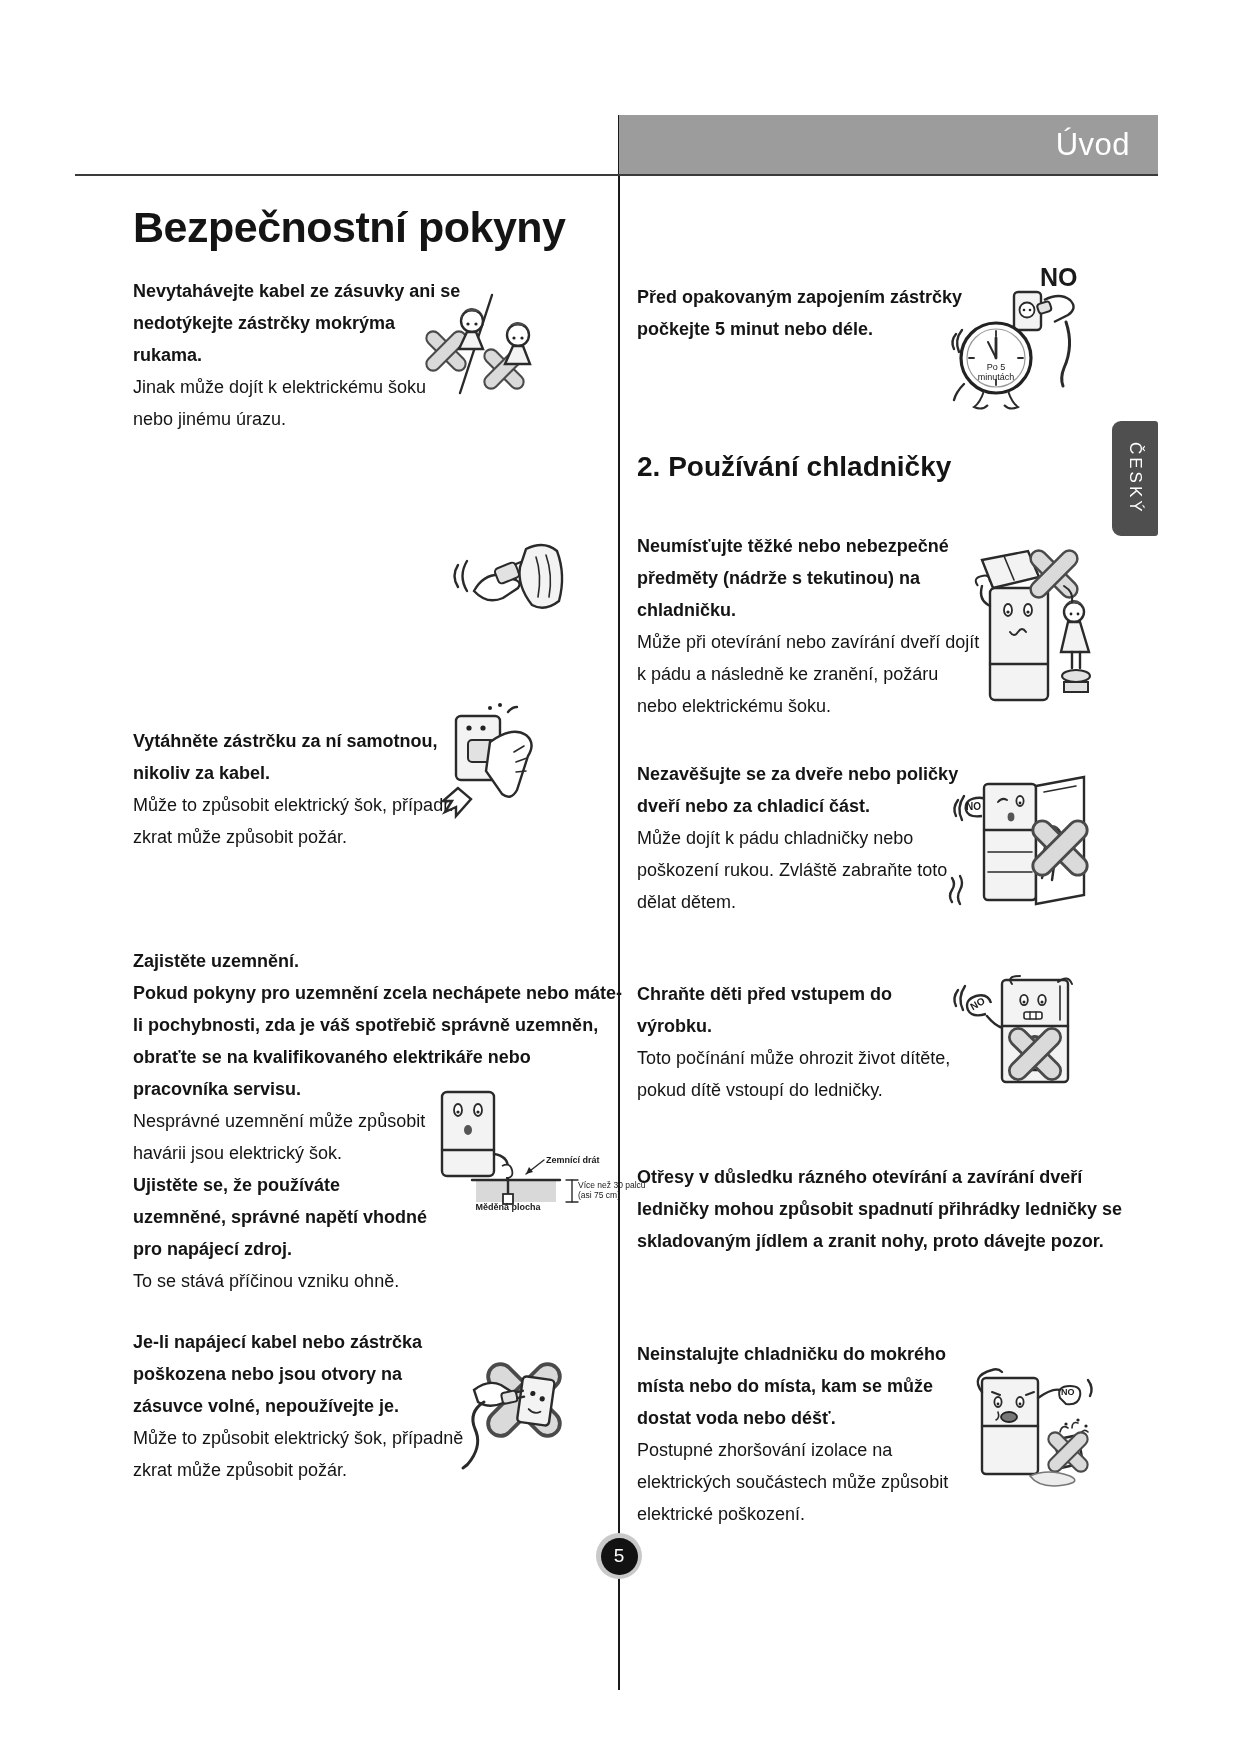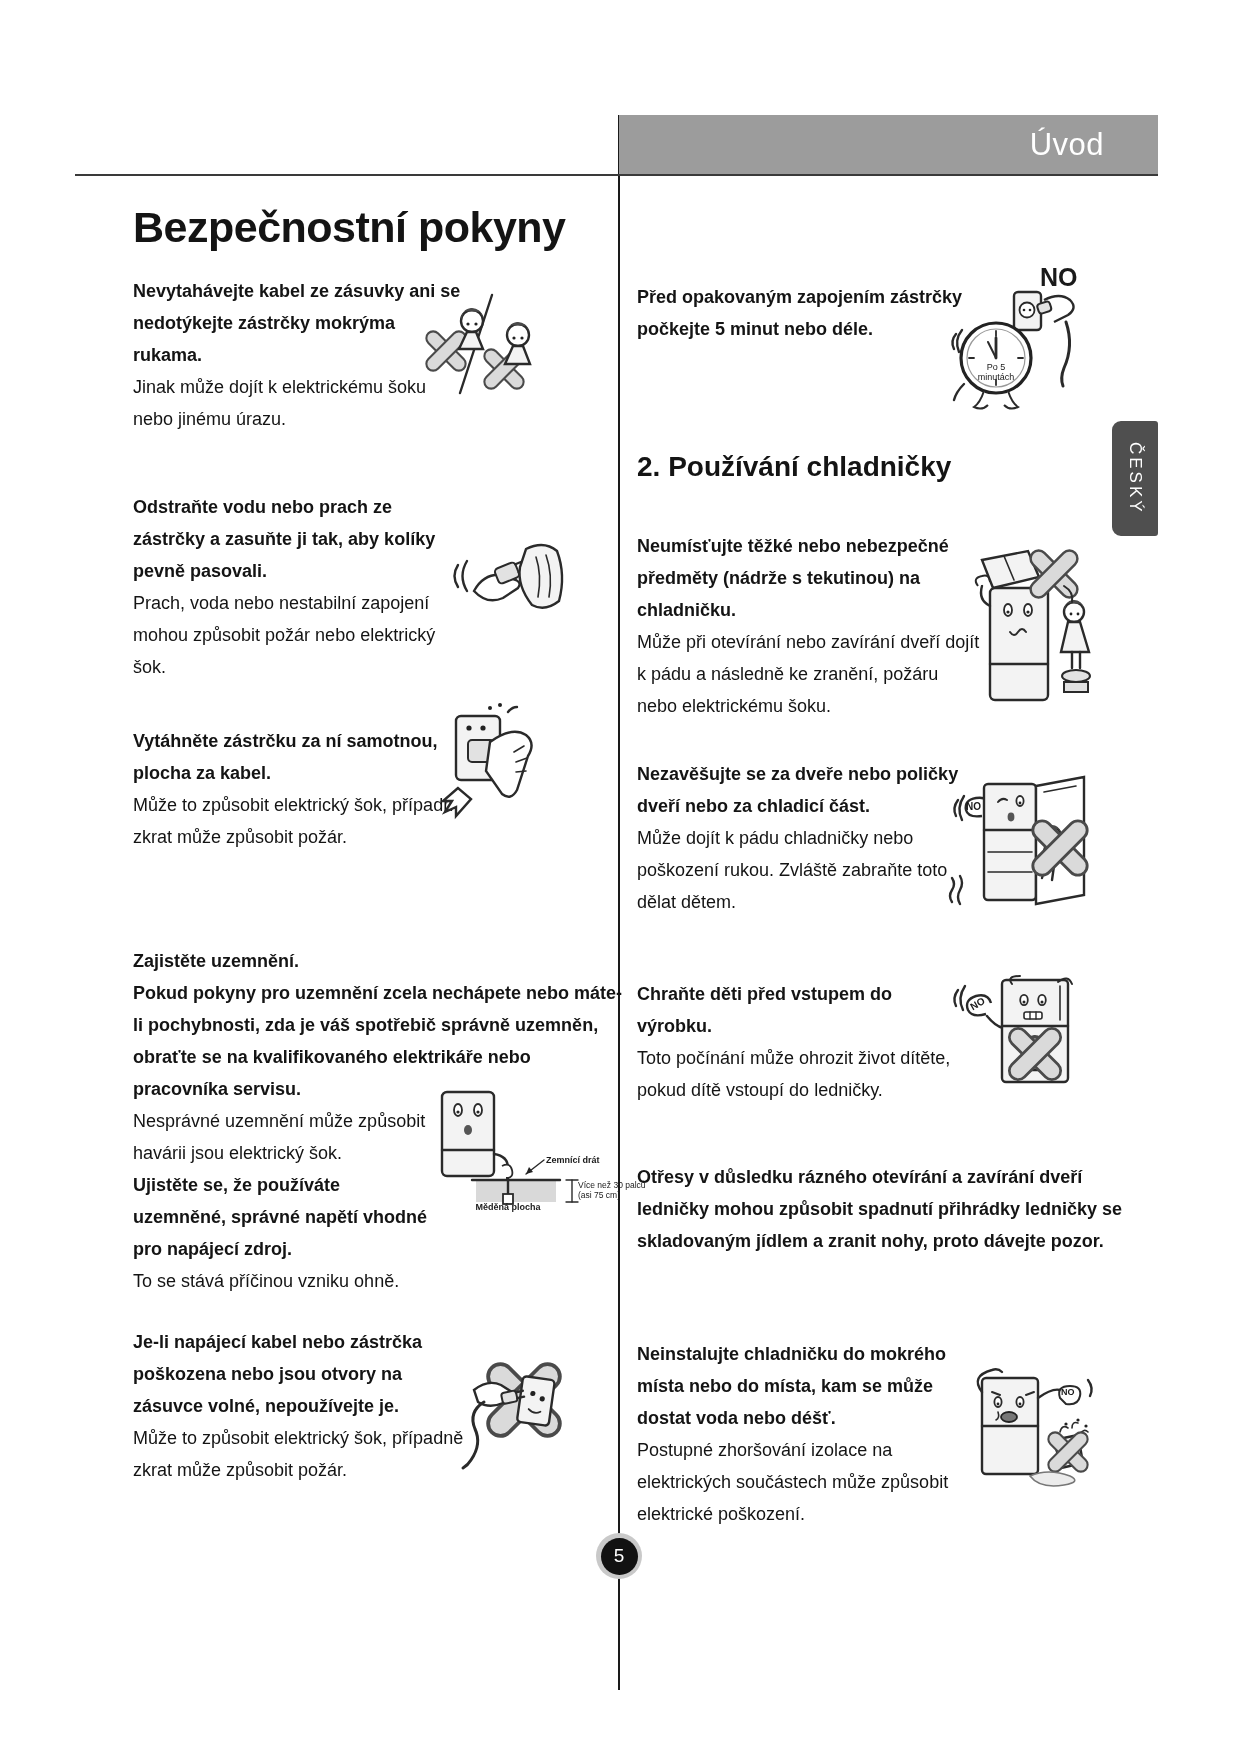--- a/index.html
+++ b/index.html
@@ -6,21 +6,21 @@
   .page {
     position:relative; width:1240px; height:1754px; margin:0 auto;
     background:#ffffff; overflow:hidden;
     font-family:"Liberation Sans", sans-serif; color:#141414;
   }
   
   .topbar {
     position:absolute; left:619px; top:115px; width:539px; height:60px;
     background:#9c9c9c; color:#ffffff;
     display:flex; align-items:center; justify-content:flex-end;
-    padding-right:54px; box-sizing:border-box;
+    padding-right:28px; box-sizing:border-box;
     font-size:31px; letter-spacing:0.5px;
   }
   .hrule { position:absolute; left:75px; top:174px; width:1083px; height:2px; background:#3a3a3a; }
   .vrule { position:absolute; left:618px; top:115px; width:2px; height:1575px; background:#1a1a1a; }
 
   .title {
     position:absolute; left:133px; top:174px;
     font-size:43px; font-weight:bold; letter-spacing:-0.5px;
   }
 
@@ -87,27 +87,23 @@
   </div>
   <div class="hrule"></div>
 
   <h1 class="title">Bezpečnostní pokyny</h1>
 
   <div class="block" style="left:133px; top:275px; width:335px">
     <p class="b">Nevytahávejte kabel ze zásuvky ani se nedotýkejte zástrčky mokrýma rukama.</p>
     <p>Jinak může dojít k elektrickému šoku nebo jinému úrazu.</p>
   </div>
 
-  <div class="block" style="left:133px; top:491px; width:335px">
-    <p class="b">Odstraňte vodu nebo prach ze zástrčky a zasuňte ji tak, aby kolíky pevně pasovali.</p>
-    <p>Prach, voda nebo nestabilní zapojení mohou způsobit požár nebo elektrický šok.</p>
-  </div>
 
   <div class="block" style="left:133px; top:725px; width:335px">
-    <p class="b">Vytáhněte zástrčku za ní samotnou, plocha za kabel.</p>
+    <p class="b">Vytáhněte zástrčku za ní samotnou, nikoliv za kabel.</p>
     <p>Může to způsobit elektrický šok, případně zkrat může způsobit požár.</p>
   </div>
 
   <div class="block" style="left:133px; top:945px; width:490px">
     <p class="b">Zajistěte uzemnění.</p>
     <p class="b" style="width:490px">Pokud pokyny pro uzemnění zcela nechápete nebo máte-li pochybnosti, zda je váš spotřebič správně uzemněn, obraťte se na kvalifikovaného elektrikáře nebo pracovníka servisu.</p>
     <p style="width:335px">Nesprávné uzemnění může způsobit havárii jsou elektrický šok.</p>
     <p class="b" style="width:300px">Ujistěte se, že používáte uzemněné, správné napětí vhodné pro napájecí zdroj.</p>
     <p style="width:335px">To se stává příčinou vzniku ohně.</p>
   </div>

